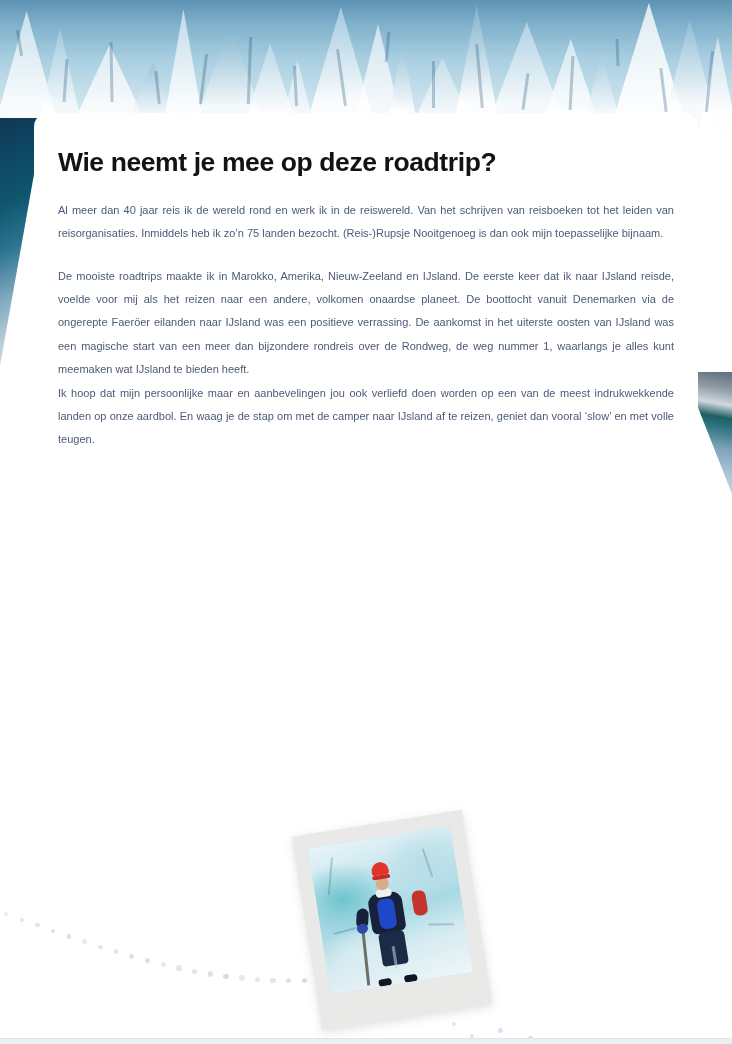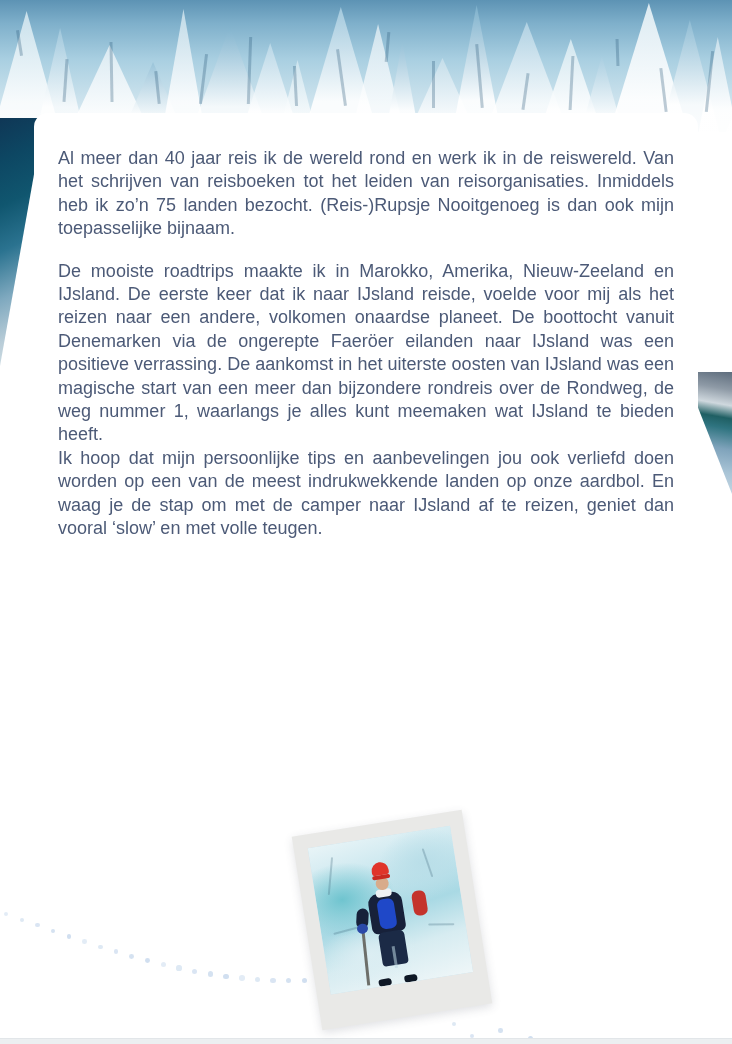--- a/index.html
+++ b/index.html
@@ -79,21 +79,21 @@
   .card-title {
     font-size: 26.5px;
     font-weight: 700;
     color: #111315;
     letter-spacing: -0.4px;
     margin-bottom: 20px;
     line-height: 1.2;
   }
 
   .para {
-    font-size: 18px;
+    font-size: 11px;
     line-height: 23.4px;
     color: #4c5a77;
     text-align: justify;
     text-justify: inter-word;
     margin-bottom: 19px;
   }
   .para:last-of-type { margin-bottom: 0; }
   .para.tight { margin-bottom: 0; }
 
   .signature {
@@ -293,24 +293,25 @@
         <div style="position: absolute; left: 616px; top: 39px; width: 3px; height: 27px; background: rgba(40, 85, 120, 0.3); transform: rotate(-2deg);"></div>
         <div style="position: absolute; left: 662px; top: 68px; width: 3px; height: 44px; background: rgba(40, 85, 120, 0.3); transform: rotate(-7deg);"></div>
         <div style="position: absolute; left: 708px; top: 51px; width: 3px; height: 61px; background: rgba(40, 85, 120, 0.3); transform: rotate(6deg);"></div>
       </div>
   </div>
 
   <div class="wedge-left"></div>
   <div class="wedge-right"></div>
 
   <div class="card">
+    <h1 class="card-title">Wie neemt je mee op deze roadtrip?</h1>
 
     <p class="para">Al meer dan 40 jaar reis ik de wereld rond en werk ik in de reiswereld. Van het schrijven van reisboeken tot het leiden van reisorganisaties. Inmiddels heb ik zo’n 75 landen bezocht. (Reis-)Rupsje Nooitgenoeg is dan ook mijn toepasselijke bijnaam.</p>
     <p class="para tight">De mooiste roadtrips maakte ik in Marokko, Amerika, Nieuw-Zeeland en IJsland. De eerste keer dat ik naar IJsland reisde, voelde voor mij als het reizen naar een andere, volkomen onaardse planeet. De boottocht vanuit Denemarken via de ongerepte Faeröer eilanden naar IJsland was een positieve verrassing. De aankomst in het uiterste oosten van IJsland was een magische start van een meer dan bijzondere rondreis over de Rondweg, de weg nummer 1, waarlangs je alles kunt meemaken wat IJsland te bieden heeft.</p>
-    <p class="para">Ik hoop dat mijn persoonlijke tips en aanbevelingen jou ook verliefd doen worden op een van de meest indrukwekkende landen op onze aardbol. En waag je de stap om met de camper naar IJsland af te reizen, geniet dan vooral ‘slow’ en met volle teugen.</p>
+    <p class="para">Ik hoop dat mijn persoonlijke maar en aanbevelingen jou ook verliefd doen worden op een van de meest indrukwekkende landen op onze aardbol. En waag je de stap om met de camper naar IJsland af te reizen, geniet dan vooral ‘slow’ en met volle teugen.</p>
 
   </div>
 
   <div id="trail">
       <div class="dot" style="width: 4px; height: 4px; left: 4px; top: 912px; background: rgb(204, 220, 238); opacity: 0.55;"></div>
       <div class="dot" style="width: 4.10667px; height: 4.10667px; left: 19.6667px; top: 917.66px; background: rgb(204, 220, 238); opacity: 0.64;"></div>
       <div class="dot" style="width: 4.21333px; height: 4.21333px; left: 35.3333px; top: 923.279px; background: rgb(204, 220, 238); opacity: 0.73;"></div>
       <div class="dot" style="width: 4.32px; height: 4.32px; left: 51px; top: 928.815px; background: rgb(204, 220, 238); opacity: 0.82;"></div>
       <div class="dot" style="width: 4.42667px; height: 4.42667px; left: 66.6667px; top: 934.227px; background: rgb(204, 220, 238); opacity: 0.91;"></div>
       <div class="dot" style="width: 4.53333px; height: 4.53333px; left: 82.3333px; top: 939.475px; background: rgb(204, 220, 238); opacity: 0.55;"></div>

